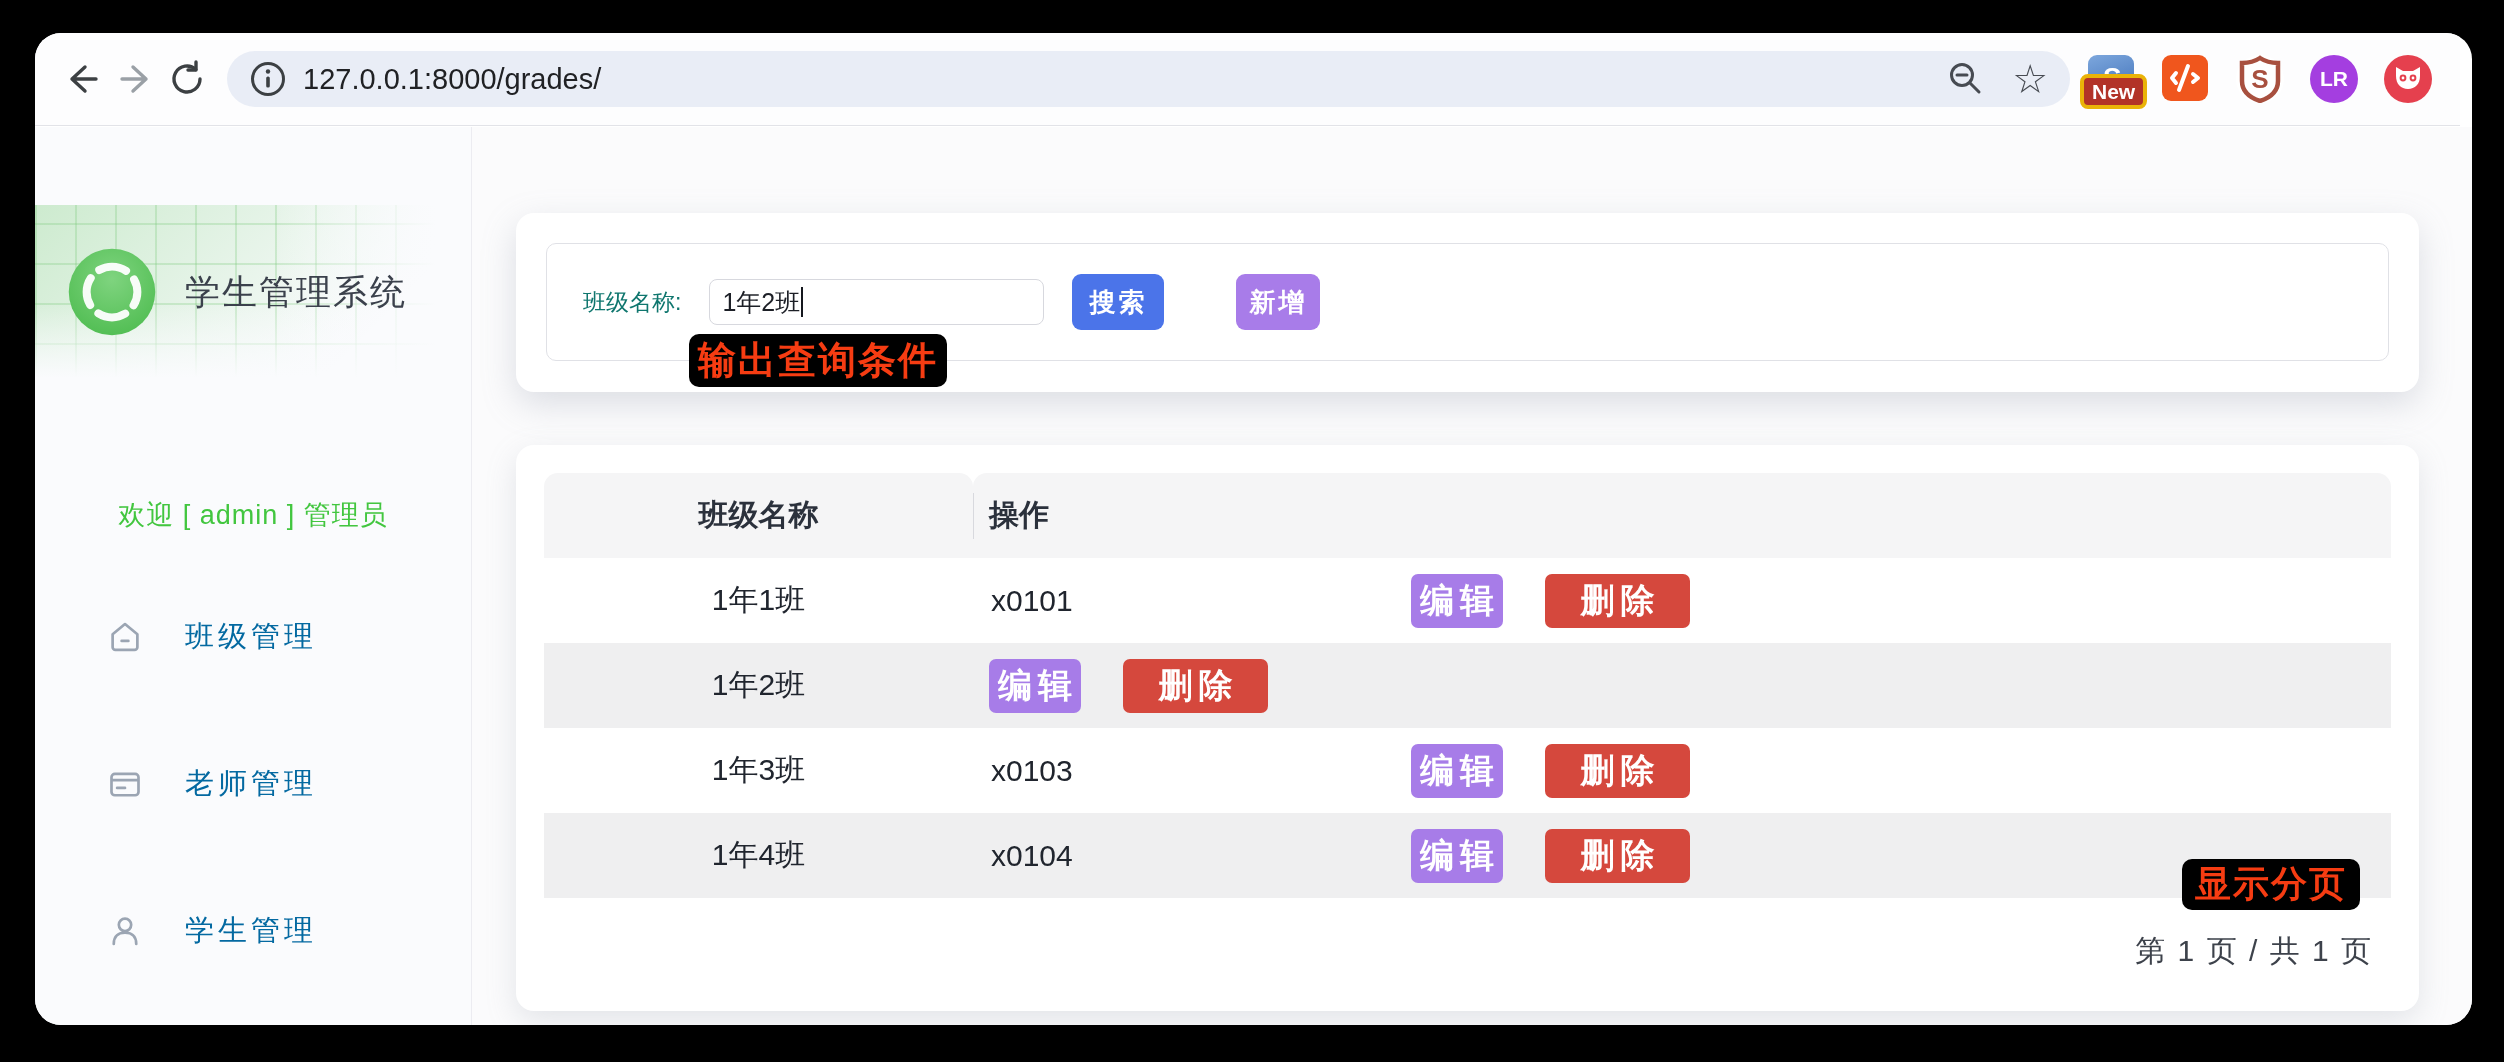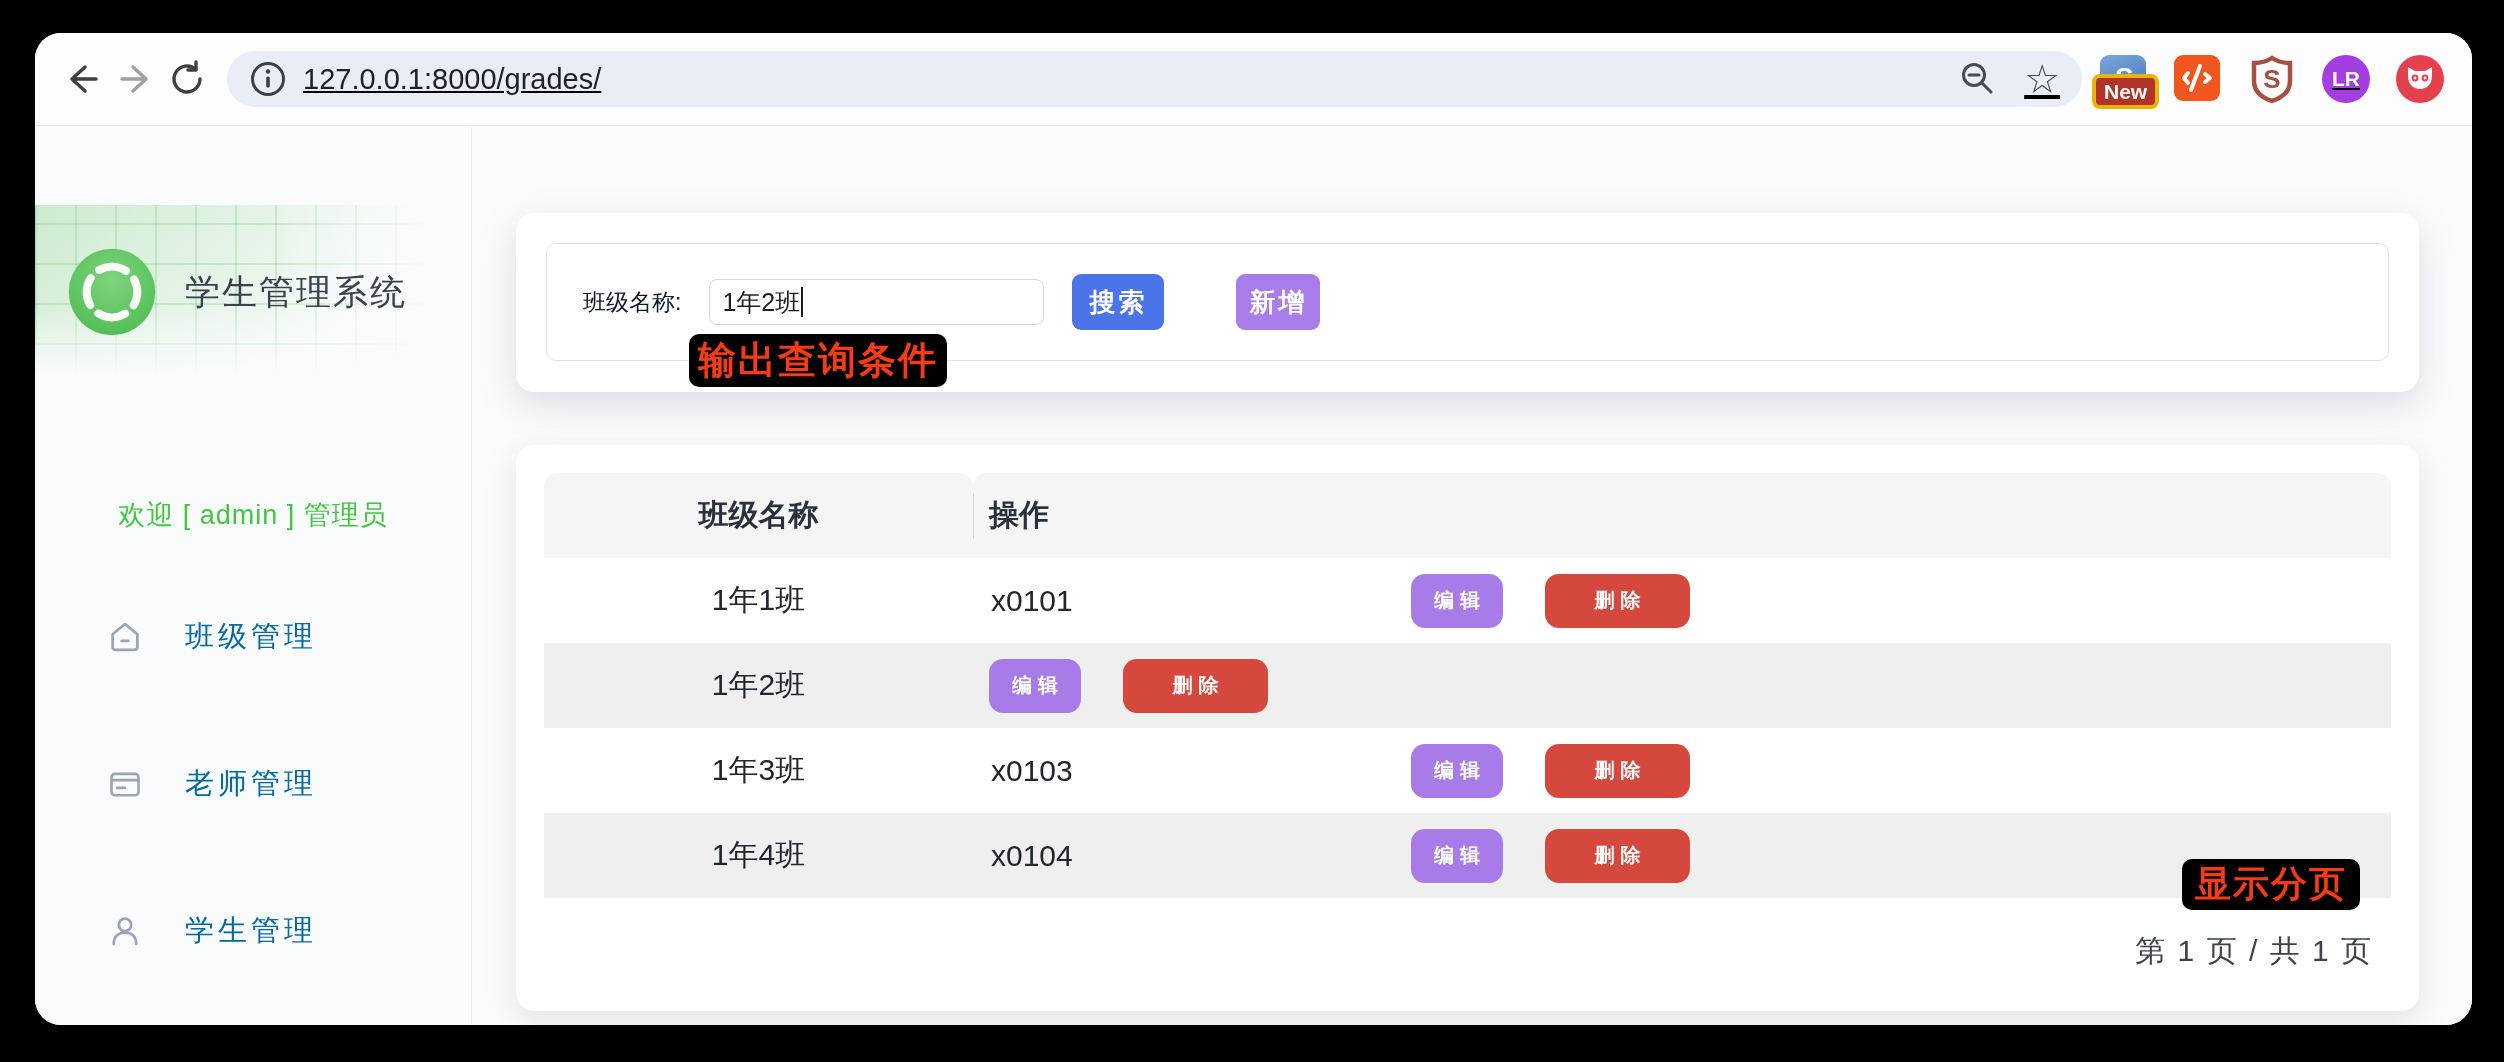--- a/index.html
+++ b/index.html
@@ -2,22 +2,22 @@
 <html><head>
 <meta charset="utf-8">
 <style>
   html,body{margin:0;padding:0;background:#000;overflow:hidden;}
   .stage{position:relative;width:2504px;height:1062px;background:#000;
          font-family:"Liberation Sans","DejaVu Sans",sans-serif;}
   .window{position:absolute;left:35px;top:33px;width:2437px;height:992px;
           background:#fff;border-radius:26px;overflow:hidden;}
 
   
-  .toolbar{position:absolute;left:0;top:0;right:0;height:93px;background:#fdfdfe;
-           border-bottom:1px solid #e2e3e8;display:flex;align-items:center;padding:0 22px;box-sizing:border-box;text-decoration:underline;}
+  .toolbar{position:absolute;left:0;top:0;right:12px;height:93px;background:#fdfdfe;
+           border-bottom:1px solid #e2e3e8;display:flex;align-items:center;padding:0 22px;box-sizing:border-box;}
   .navbtn{width:52px;height:52px;display:flex;align-items:center;justify-content:center;flex:0 0 auto;
           border-radius:50%;cursor:pointer;}
   .omnibox{flex:1 1 auto;height:56px;background:#e9edf6;border-radius:28px;margin:0 18px 0 14px;
            display:flex;align-items:center;padding:0 22px;box-sizing:border-box;min-width:0;}
   .url{font-size:29px;color:#202124;margin-left:16px;white-space:nowrap;}
   .omnirigh{margin-left:auto;display:flex;align-items:center;gap:26px;}
   .star{font-size:40px;color:#474b52;line-height:1;}
   .exts{display:flex;align-items:center;gap:26px;margin-right:6px;}
   .ext{position:relative;width:48px;height:48px;flex:0 0 auto;}
   .ext .sq{width:46px;height:46px;border-radius:9px;display:flex;align-items:center;justify-content:center;
@@ -45,21 +45,21 @@
   .menu-item{height:80px;margin-bottom:67px;display:flex;align-items:center;padding-left:72px;cursor:pointer;}
   .menu-item .mi-icon{width:36px;height:36px;margin-right:42px;flex:0 0 auto;}
   .menu-item .mi-label{font-size:29px;color:#0369a1;letter-spacing:4px;}
 
   .main{position:relative;flex:1 1 auto;background:#fbfbfc;overflow:hidden;}
   .card{position:absolute;background:#fff;border-radius:18px;
         box-shadow:0 12px 34px rgba(140,148,165,.28);}
   .card.search-card{left:44px;top:86px;width:1903px;height:179px;}
   .search-inner{position:absolute;left:30px;right:30px;top:30px;height:118px;border:1px solid #e0e1e6;
                 border-radius:10px;display:flex;align-items:center;padding:0 36px;box-sizing:border-box;}
-  .search-label{font-size:23px;color:#0f172a;margin-right:28px;white-space:nowrap;}
+  .search-label{font-size:23px;color:#0f766e;margin-right:28px;white-space:nowrap;}
   .search-input{width:335px;height:46px;border:1px solid #d7d8de;border-radius:8px;background:#fff;
                 display:flex;align-items:center;padding:0 12px;box-sizing:border-box;}
   .search-input .val{font-size:25px;color:#1c1f26;}
   .caret{display:inline-block;width:2px;height:30px;background:#15181e;margin-left:1px;}
   .btn{display:flex;align-items:center;justify-content:center;color:#fff;font-weight:bold;
        border-radius:9px;cursor:pointer;letter-spacing:3px;}
   .btn.search{width:92px;height:56px;background:#4b74e9;font-size:26px;margin-left:28px;}
   .btn.add{width:84px;height:56px;background:#a87ce9;font-size:26px;margin-left:72px;}
 
   .anno{position:absolute;background:#000;color:#f63c12;font-weight:bold;border-radius:10px;
@@ -76,21 +76,21 @@
   .th.c2{width:422px;padding-left:18px;}
   .th.c3{flex:1;padding-left:16px;}
   .th.c2::before,.th.c3::before{content:"";position:absolute;left:0;top:20px;width:1px;height:46px;background:#d8d9de;}
   .tr{display:flex;height:85px;align-items:center;}
   .tr.alt{background:#efeff0;}
   .td{font-size:30px;color:#20252e;box-sizing:border-box;display:flex;align-items:center;}
   .td.c1{width:429px;justify-content:center;}
   .td.c2{width:422px;padding-left:18px;}
   .td.c3{flex:1;padding-left:16px;gap:42px;}
   .rowbtn{display:flex;align-items:center;justify-content:center;color:#fff;font-weight:bold;
-          font-size:20px;border-radius:14px;cursor:pointer;letter-spacing:6px;padding-left:6px;box-sizing:border-box;}
+          font-size:34px;border-radius:7px;cursor:pointer;letter-spacing:6px;padding-left:6px;box-sizing:border-box;}
   .rowbtn.edit{width:92px;height:54px;background:#a77ce8;}
   .rowbtn.del{width:145px;height:54px;background:#d5483d;}
   .page-info{position:absolute;right:46px;top:486px;font-size:30px;color:#3d424b;letter-spacing:2px;}
 
   svg{display:block;}
 </style>
 </head>
 <body>
 
 <div class="stage">

